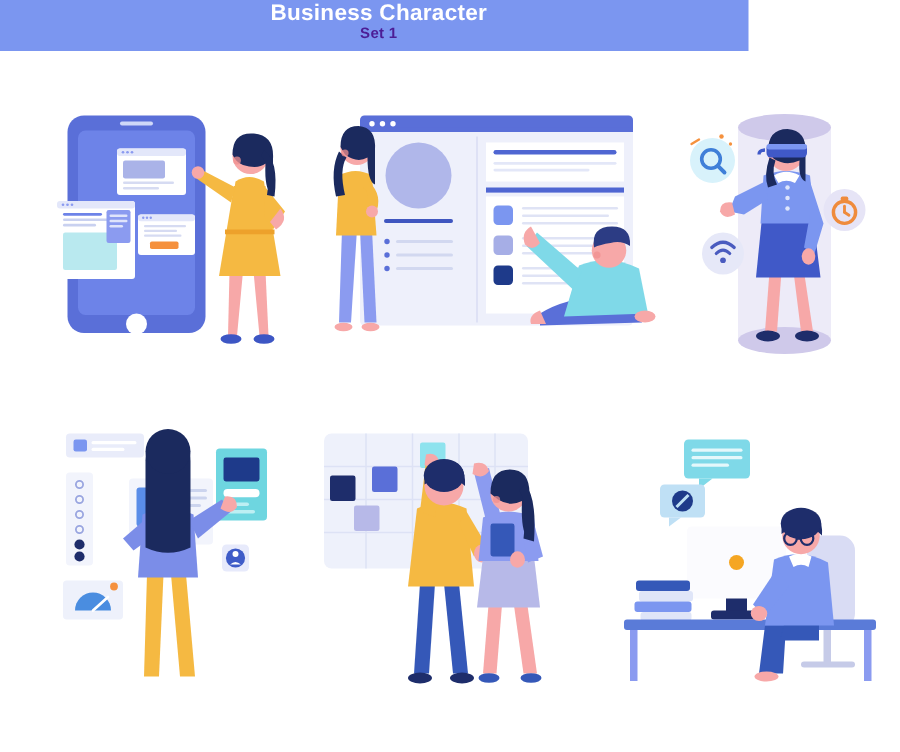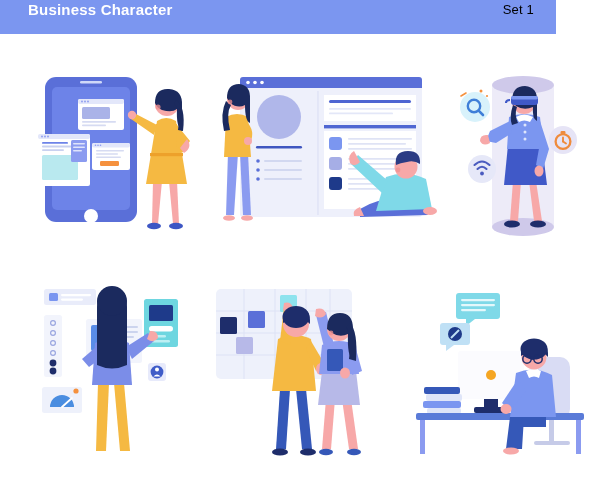--- a/index.html
+++ b/index.html
@@ -5,30 +5,30 @@
   html,body{margin:0;padding:0;}
   body{
     width:600px;height:501px;
     background:#ffffff;
     font-family:"Liberation Sans", sans-serif;
     overflow:hidden;
     position:relative;
   }
   
   #banner{
-    position:absolute;left:0;top:0;width:556px;height:34px;
+    position:absolute;left:0;top:0;width:499px;height:34px;
     background:#7b96f0;
     display:flex;align-items:center;justify-content:space-between;
-    box-sizing:border-box;padding:0 22px 16px 28px;
+    box-sizing:border-box;padding:0 22px 16px 28px;flex-direction:column;
   }
   #banner .title{
     color:#ffffff;font-size:15px;font-weight:bold;letter-spacing:.2px;
   }
   #banner .setlabel{
-    color:#000000;font-size:13px;font-weight:normal;letter-spacing:.2px;
+    color:#4c1d95;font-size:10px;font-weight:bold;letter-spacing:.2px;
   }
   
   #scenes{position:absolute;left:0;top:34px;width:600px;height:467px;}
   .scene{position:absolute;}
   .sv{position:absolute;left:0;top:0;width:100%;height:100%;}
   #scene-mobile-app     {left:30px; top:35px;  width:180px;height:180px;}
   #scene-web-dashboard  {left:210px;top:35px;  width:240px;height:180px;}
   #scene-vr-experience  {left:450px;top:35px;  width:145px;height:185px;}
   #scene-ui-interaction {left:38px; top:245px; width:160px;height:180px;}
   #scene-planning-board {left:198px;top:245px; width:200px;height:180px;}

